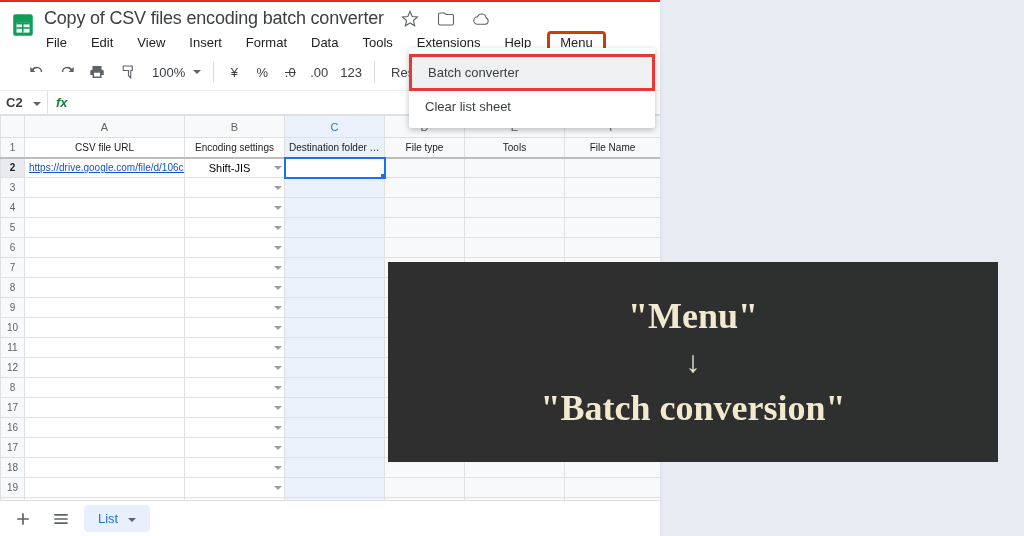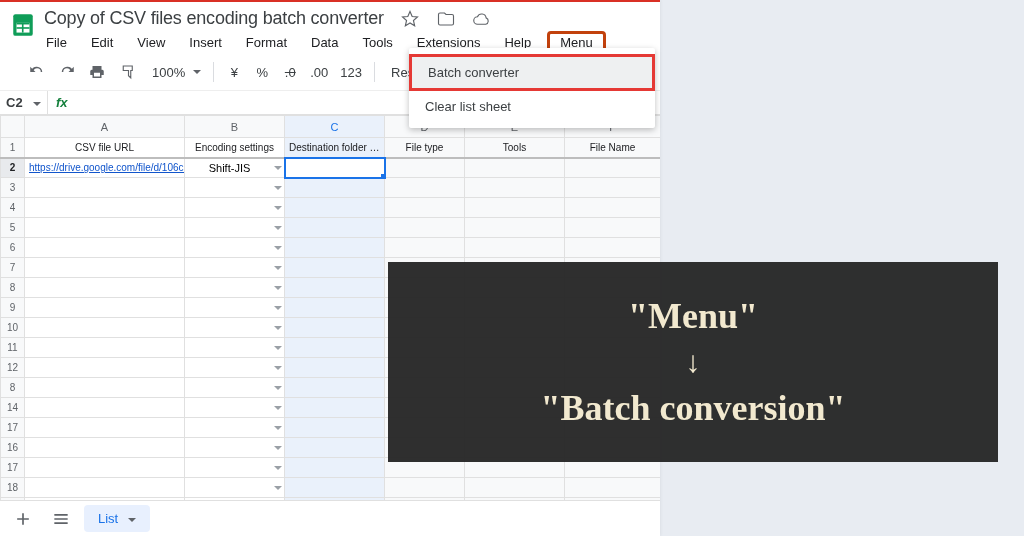--- a/index.html
+++ b/index.html
@@ -344,31 +344,20 @@
               <td></td>
               <td class="has-dd">
                 <span class="dd-arrow"></span>
               </td>
               <td class="c-sel"></td>
               <td class="greyzone"></td>
               <td class="greyzone"></td>
               <td class="greyzone"></td>
             </tr>
             <tr>
-              <th class="rowhdr">14</th>
-              <td></td>
-              <td class="has-dd">
-                <span class="dd-arrow"></span>
-              </td>
-              <td class="c-sel"></td>
-              <td class="greyzone"></td>
-              <td class="greyzone"></td>
-              <td class="greyzone"></td>
-            </tr>
-            <tr>
               <th class="rowhdr">17</th>
               <td></td>
               <td class="has-dd">
                 <span class="dd-arrow"></span>
               </td>
               <td class="c-sel"></td>
               <td class="greyzone"></td>
               <td class="greyzone"></td>
               <td class="greyzone"></td>
             </tr>

